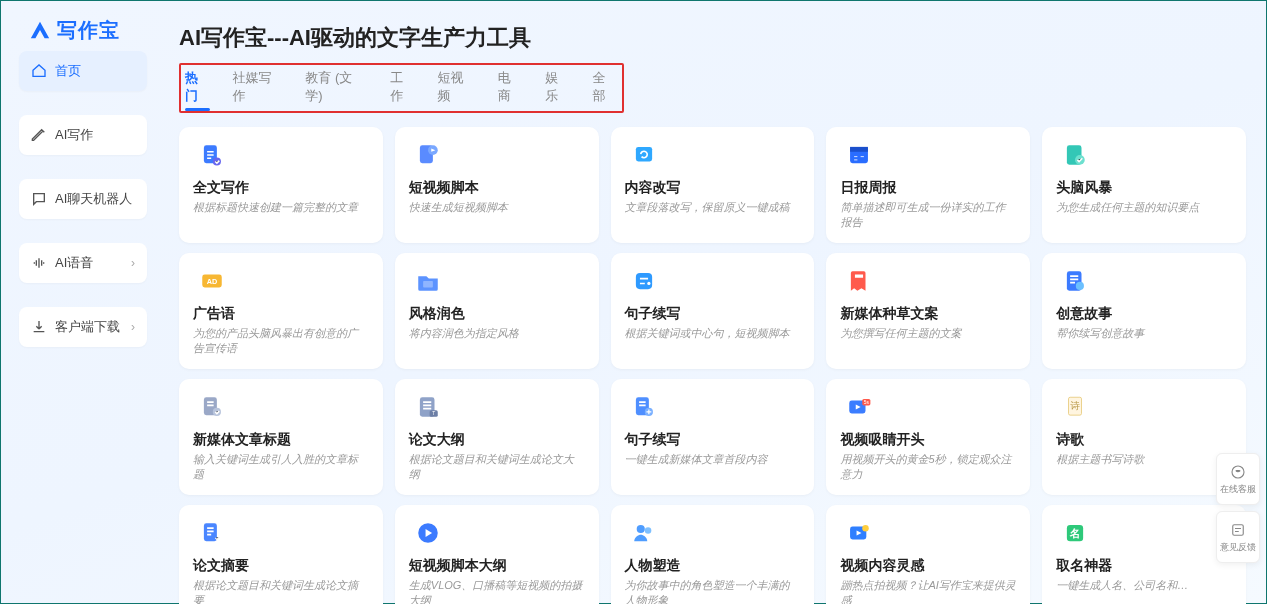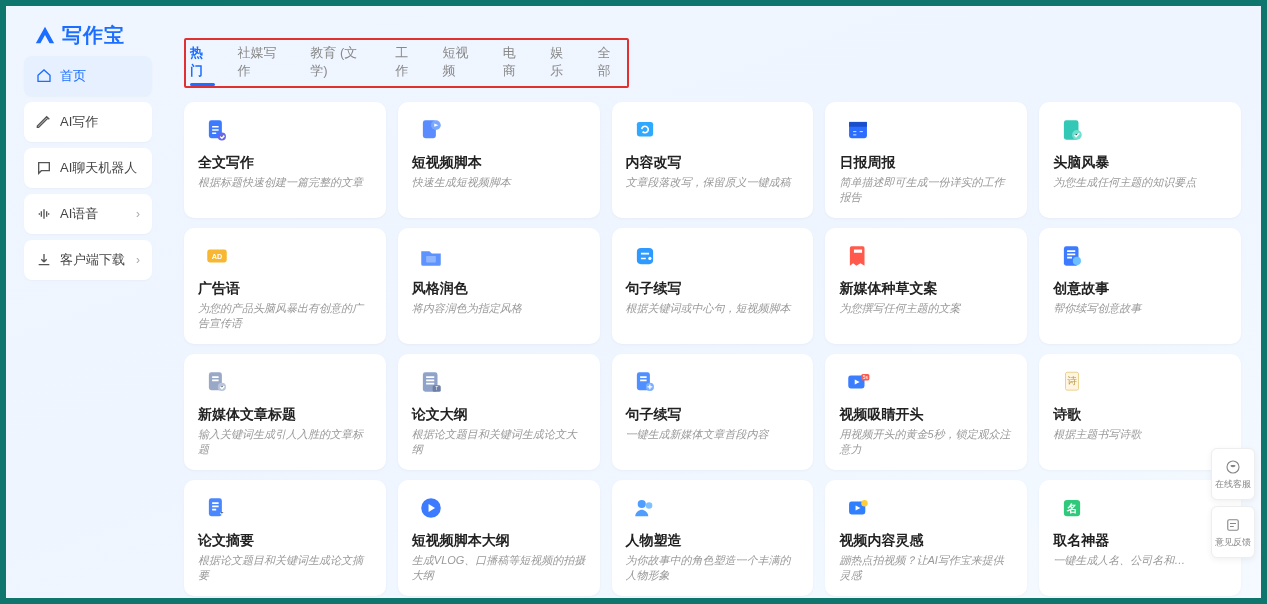--- a/index.html
+++ b/index.html
@@ -7,21 +7,21 @@
   font-family: -apple-system, "PingFang SC", "Microsoft YaHei", sans-serif;
   background: linear-gradient(160deg, #f0f6ff 0%, #eef5ff 50%, #f5faff 100%);
   width: 1267px;
   height: 604px;
   overflow: hidden;
   position: relative;
 }
 .container {
   width: 1267px;
   height: 604px;
-  border: 6px solid #0f766e;
+  border: 1px solid #0f766e;
   position: relative;
 }
 .logo {
   position: absolute;
   top: 16px;
   left: 28px;
   display: flex;
   align-items: center;
   gap: 6px;
 }
@@ -34,21 +34,21 @@
   font-weight: 700;
   letter-spacing: 1px;
 }
 .sidebar {
   position: absolute;
   left: 18px;
   top: 50px;
   width: 128px;
   display: flex;
   flex-direction: column;
-  gap: 6px;
+  gap: 24px;
 }
 .side-item {
   background: #fff;
   border-radius: 8px;
   padding: 11px 12px;
   font-size: 13px;
   color: #444;
   display: flex;
   align-items: center;
   gap: 8px;
@@ -218,20 +218,21 @@
     <div class="side-item">
       <svg class="ic" viewBox="0 0 24 24">
           <path fill="none" stroke="#555" stroke-width="2" d="M12 3v12m0 0 4-4m-4 4-4-4M4 19h16"></path>
         </svg>
       <span>客户端下载</span>
       <span class="chev">›</span>
     </div>
   </div>
 
   <div class="main">
+    <div class="title">AI写作宝---AI驱动的文字生产力工具</div>
 
     <div class="tabs-wrap">
       <div class="tabs">
         <div class="tab active">热门</div>
         <div class="tab">社媒写作</div>
         <div class="tab">教育 (文学)</div>
         <div class="tab">工作</div>
         <div class="tab">短视频</div>
         <div class="tab">电商</div>
         <div class="tab">娱乐</div>

